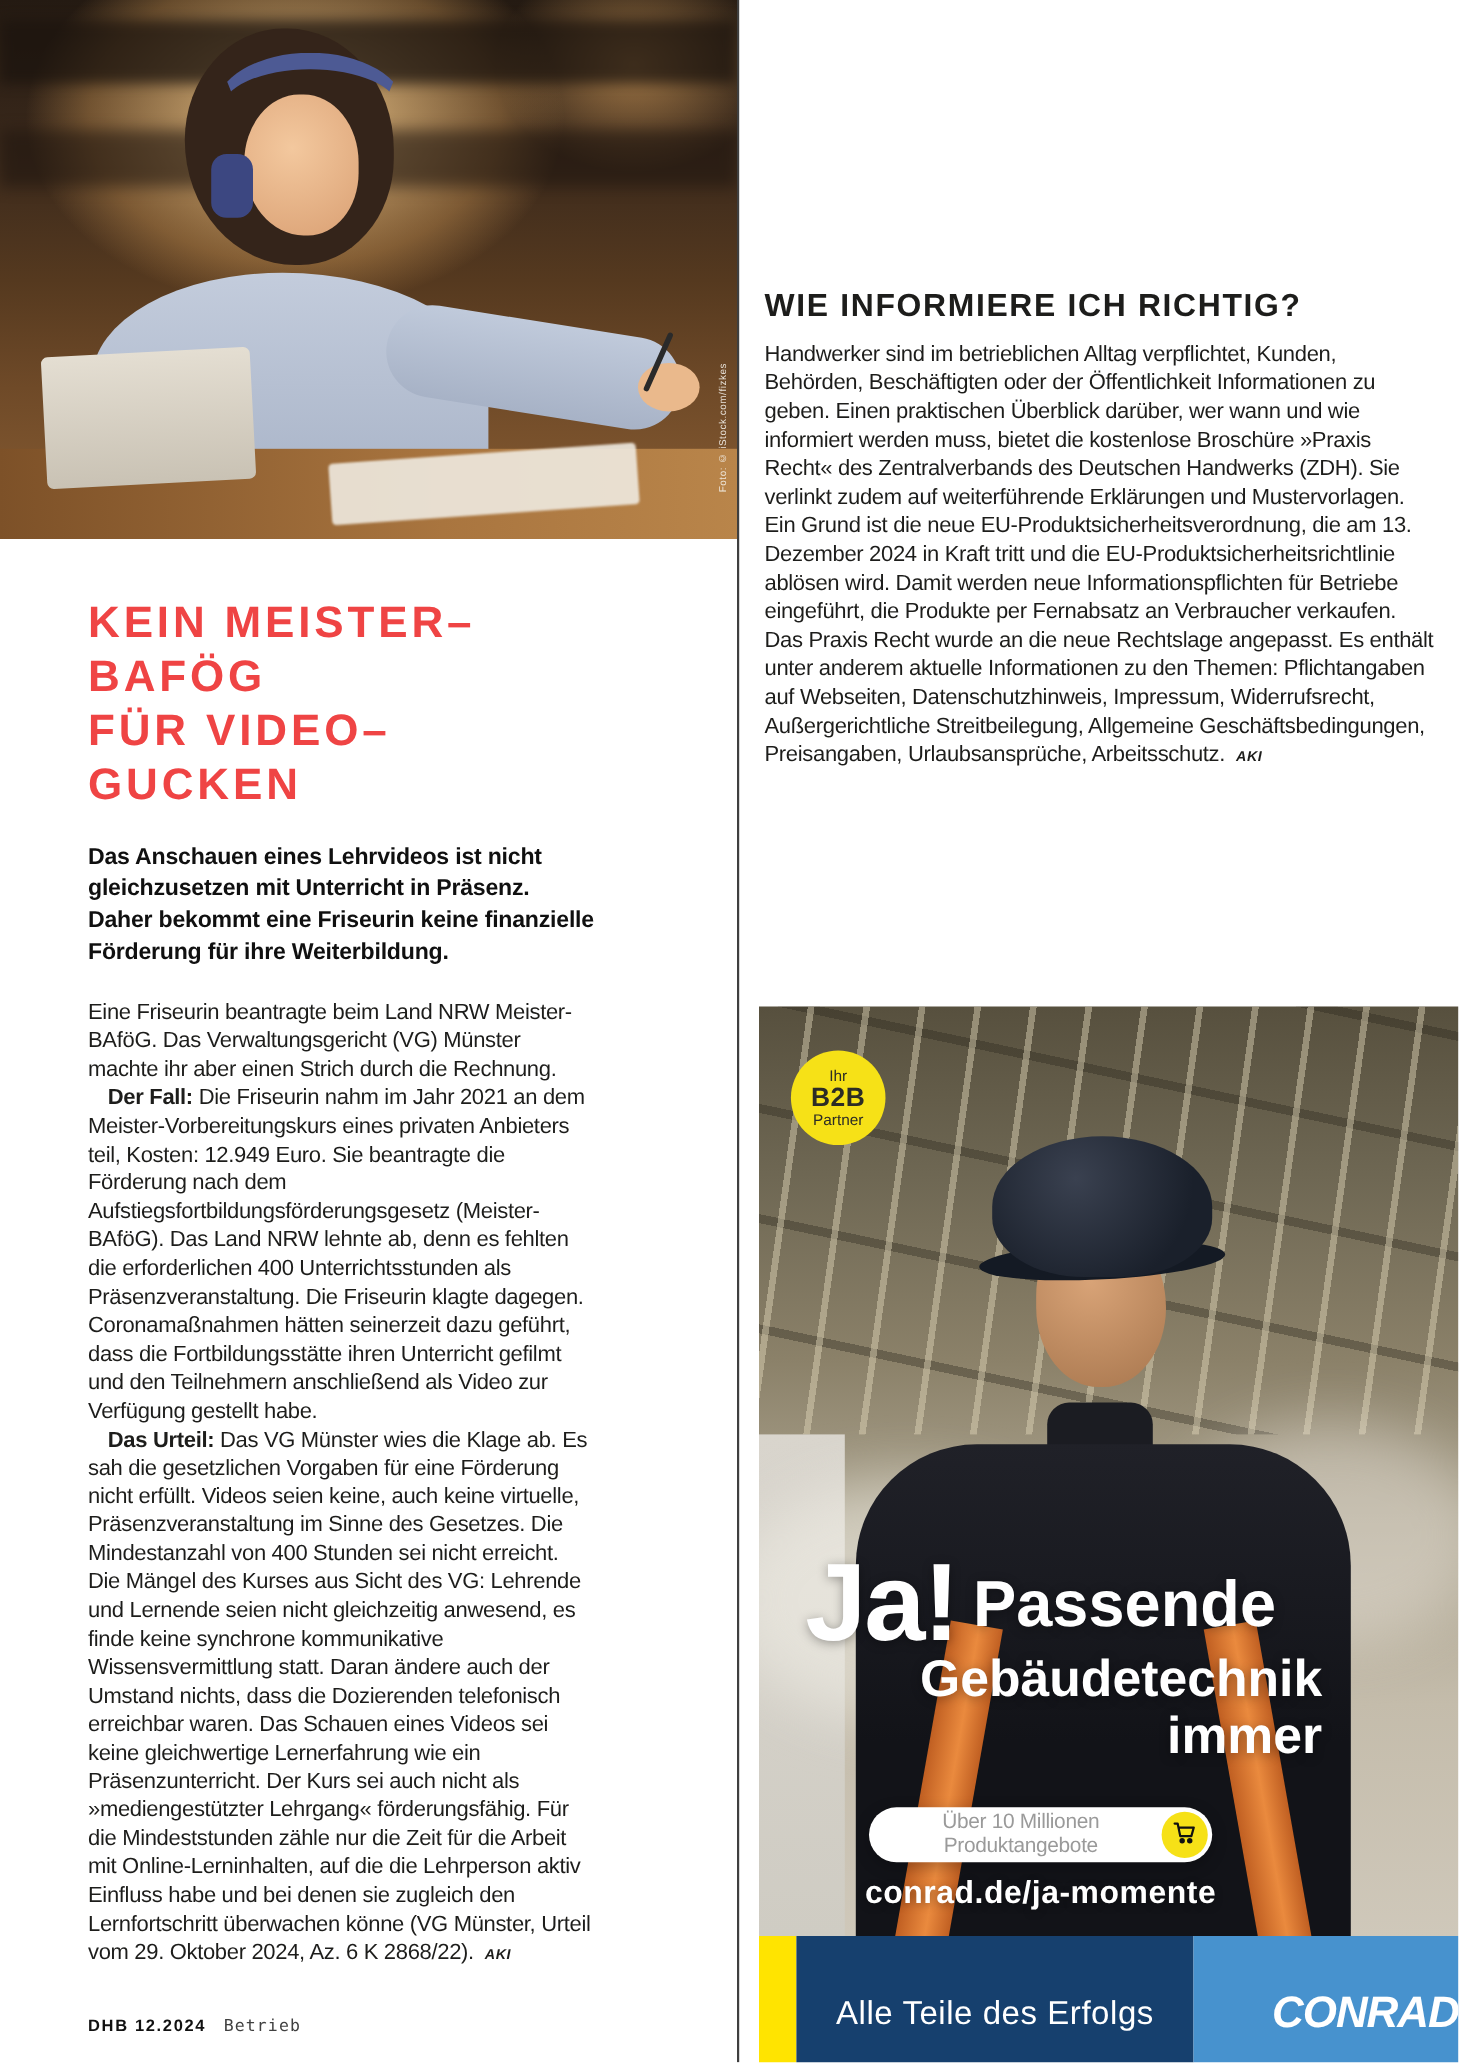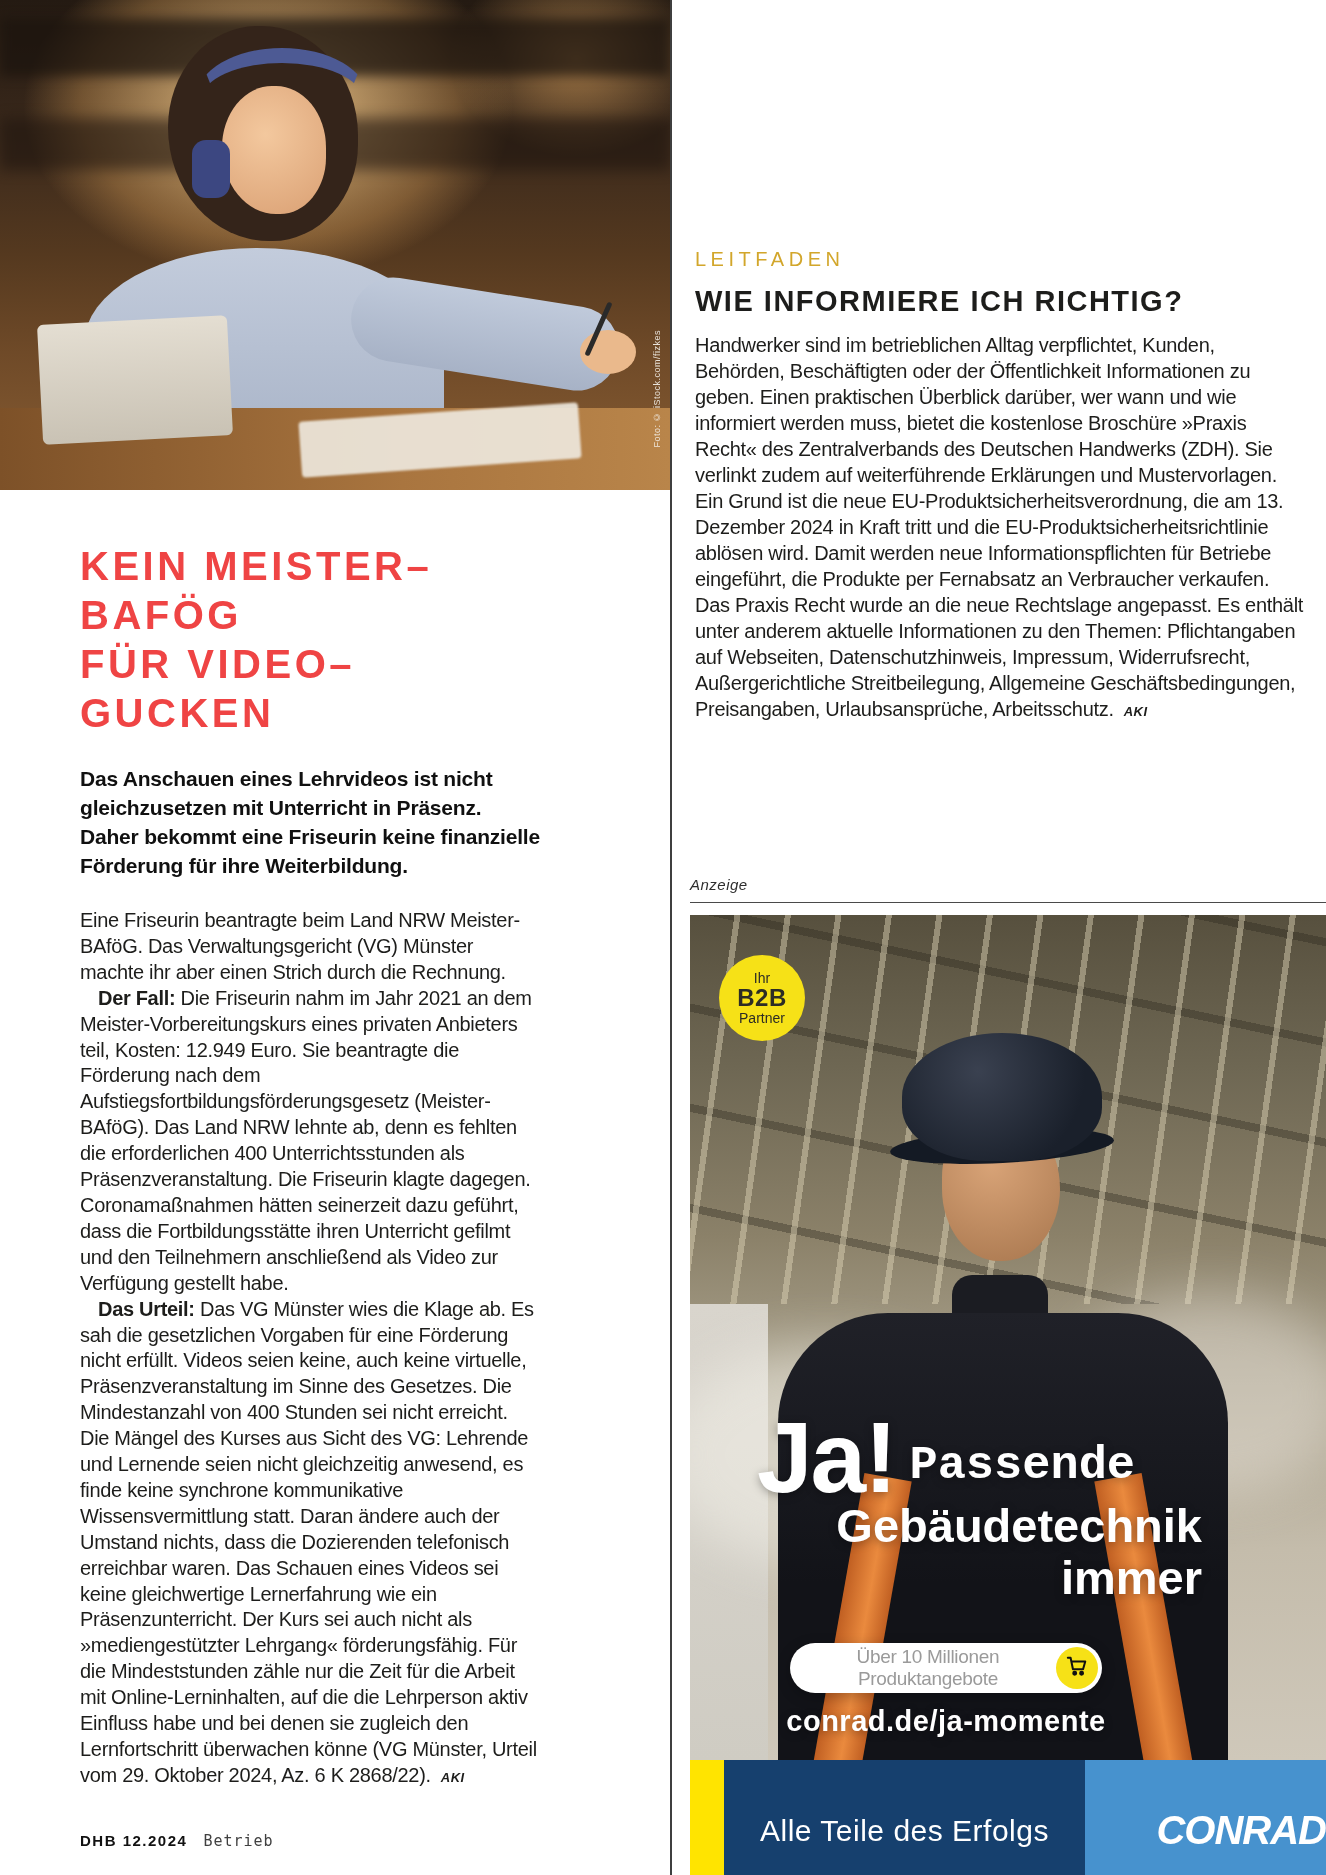--- a/index.html
+++ b/index.html
@@ -78,21 +78,21 @@
 
   .badge{position:absolute;left:29px;top:40px;width:86px;height:86px;border-radius:50%;background:#F6E117;
     display:flex;flex-direction:column;align-items:center;justify-content:center;line-height:1.05;color:#2c2c25;}
   .badge .b1,.badge .b3{font-size:14px;}
   .badge .b2{font-size:24px;font-weight:800;letter-spacing:.5px;}
 
   .ad-copy{position:absolute;left:0;top:500px;width:512px;text-align:right;color:#fff;
     text-shadow:0 2px 10px rgba(0,0,0,.35);}
   .ja-row{display:flex;align-items:flex-end;justify-content:center;gap:14px;}
   .ja{font-size:100px;font-weight:800;line-height:.85;letter-spacing:-2px;}
-  .ja-rest{font-size:47px;font-weight:800;padding-bottom:8px;font-family:Liberation Mono, monospace;}
+  .ja-rest{font-size:59px;font-weight:800;padding-bottom:8px;}
   .ad-l2,.ad-l3{font-size:47px;font-weight:800;line-height:52px;}
 
   .pill{position:absolute;left:100px;top:728px;width:312px;height:50px;background:#fff;border-radius:26px;
     box-shadow:0 4px 14px rgba(0,0,0,.25);display:flex;align-items:center;}
   .pill-text{flex:1;text-align:center;font-size:19px;color:#9a9a9a;letter-spacing:-0.3px;padding-left:10px;}
   .pill-cart{width:42px;height:42px;border-radius:50%;background:#F6E117;margin-right:4px;flex:0 0 auto;
     display:flex;align-items:center;justify-content:center;}
 
   .ad-url{position:absolute;left:0;top:790px;width:512px;text-align:center;color:#fff;font-size:29px;font-weight:700;
     text-shadow:0 2px 8px rgba(0,0,0,.35);letter-spacing:.5px;}
@@ -139,28 +139,24 @@
       <p class="ind"><b>Der Fall:</b><span> Die Friseurin nahm im Jahr 2021 an dem Meister-Vorbereitungskurs eines privaten Anbieters teil, Kosten: 12.949 Euro. Sie beantragte die Förderung nach dem Aufstiegsfortbildungsförderungsgesetz (Meister-BAföG). Das Land NRW lehnte ab, denn es fehlten die erforderlichen 400 Unterrichtsstunden als Präsenzveranstaltung. Die Friseurin klagte dagegen. Coronamaßnahmen hätten seinerzeit dazu geführt, dass die Fortbildungsstätte ihren Unterricht gefilmt und den Teilnehmern anschließend als Video zur Verfügung gestellt habe.</span></p>
       <p class="ind"><b>Das Urteil:</b><span> Das VG Münster wies die Klage ab. Es sah die gesetzlichen Vorgaben für eine Förderung nicht erfüllt. Videos seien keine, auch keine virtuelle, Präsenzveranstaltung im Sinne des Gesetzes. Die Mindestanzahl von 400 Stunden sei nicht erreicht. Die Mängel des Kurses aus Sicht des VG: Lehrende und Lernende seien nicht gleichzeitig anwesend, es finde keine synchrone kommunikative Wissensvermittlung statt. Daran ändere auch der Umstand nichts, dass die Dozierenden telefonisch erreichbar waren. Das Schauen eines Videos sei keine gleichwertige Lernerfahrung wie ein Präsenzunterricht. Der Kurs sei auch nicht als »mediengestützter Lehrgang« förderungsfähig. Für die Mindeststunden zähle nur die Zeit für die Arbeit mit Online-Lerninhalten, auf die die Lehrperson aktiv Einfluss habe und bei denen sie zugleich den Lernfortschritt überwachen könne (VG Münster, Urteil vom 29. Oktober 2024, Az. 6 K 2868/22).</span><span class="sig">AKI</span></p>
     </div>
   </div>
 
   <div class="page-footer">
     <span class="footer-issue">DHB 12.2024</span><span class="footer-section">Betrieb</span>
   </div>
 
   <div class="right-col">
-    <div class="kicker">LEITFADEN</div>
     <div class="headline2">WIE INFORMIERE ICH RICHTIG?</div>
     <div class="bodytext2"><span>Handwerker sind im betrieblichen Alltag verpflichtet, Kunden, Behörden, Beschäftigten oder der Öffentlichkeit Informationen zu geben. Einen praktischen Überblick darüber, wer wann und wie informiert werden muss, bietet die kostenlose Broschüre »Praxis Recht« des Zentralverbands des Deutschen Handwerks (ZDH). Sie verlinkt zudem auf weiterführende Erklärungen und Mustervorlagen. Ein Grund ist die neue EU-Produktsicherheitsverordnung, die am 13. Dezember 2024 in Kraft tritt und die EU-Produktsicherheitsrichtlinie ablösen wird. Damit werden neue Informationspflichten für Betriebe eingeführt, die Produkte per Fernabsatz an Verbraucher verkaufen.  Das Praxis Recht wurde an die neue Rechtslage angepasst. Es enthält unter anderem aktuelle Informationen zu den Themen:  Pflichtangaben auf Webseiten, Datenschutzhinweis, Impressum, Widerrufsrecht, Außergerichtliche Streitbeilegung, Allgemeine Geschäftsbedingungen, Preisangaben, Urlaubsansprüche, Arbeitsschutz.</span><span class="sig">AKI</span></div>
   </div>
 
-  <div class="anzeige-wrap">
-    <span class="anzeige">Anzeige</span>
-  </div>
 
   <div class="ad">
     <div class="ad-photo">
       <div class="beams"></div>
       <div class="wall-left"></div>
       <div class="smoke1"></div>
       <div class="smoke2"></div>
       <div class="w-collar"></div>
       <div class="w-torso"></div>
       <div class="w-strap-l"></div>

